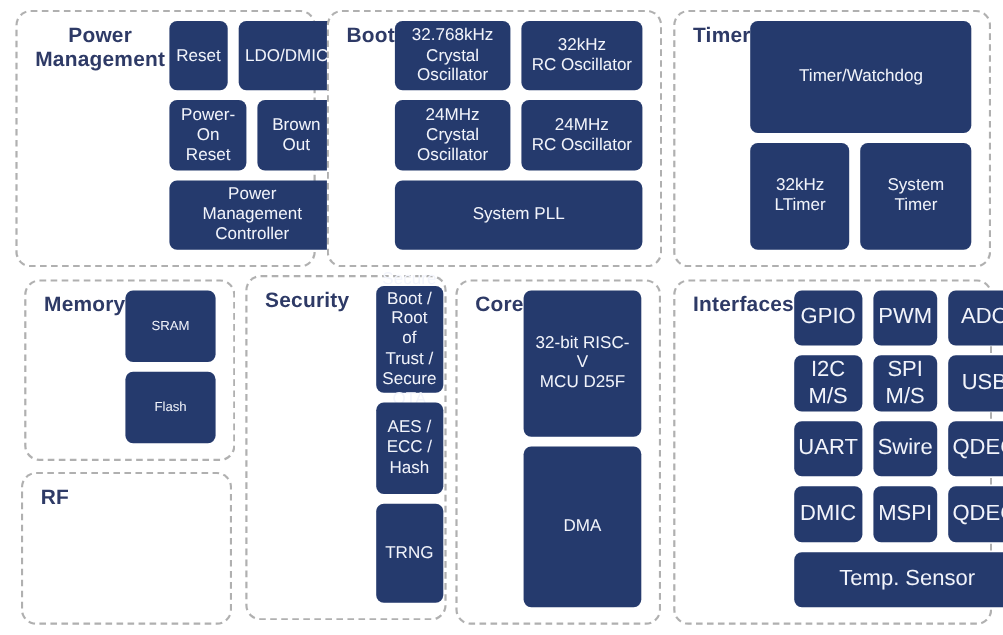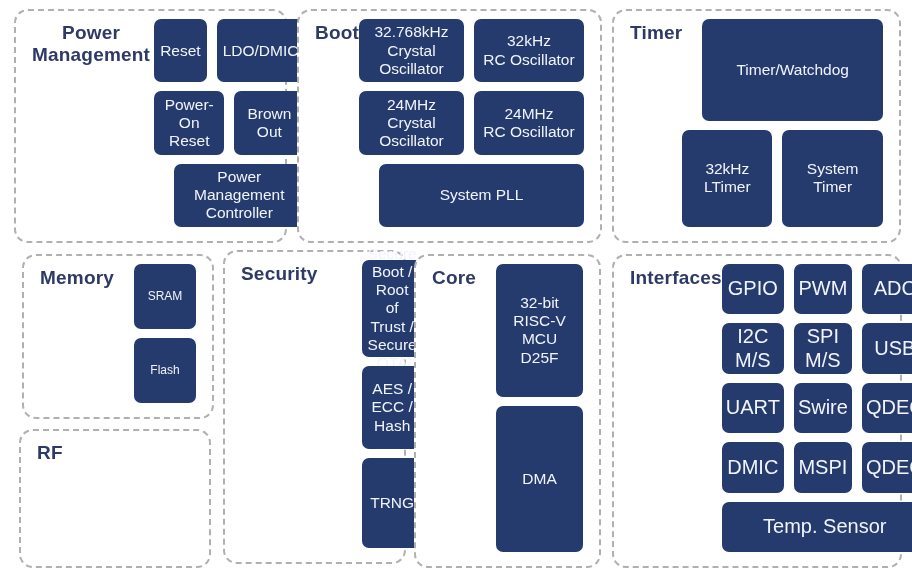--- a/index.html
+++ b/index.html
@@ -16,21 +16,21 @@
     position:absolute;box-sizing:border-box;background:var(--page-bg);
     border:2px dashed var(--panel-border);border-radius:14px;
     display:flex;padding:8px 16px 14px;
   }
   .ptitle{
     margin:3px 0 9px;text-align:center;font-weight:bold;font-size:19px;
     color:var(--heading);letter-spacing:.2px;
   }
   .content{flex:1;display:flex;flex-direction:column;gap:9px;min-height:0;}
   .row2{flex:1;display:grid;grid-template-columns:1fr 1fr;gap:10px;min-height:0;}
-  .rowfull{flex:1;display:flex;min-height:0;margin-left:20px;}
+  .rowfull{flex:1;display:flex;min-height:0;}
   .rowfull .block{flex:1;}
   .block{
     background:var(--block-bg);color:var(--block-text);border-radius:7px;
     display:flex;align-items:center;justify-content:center;text-align:center;
     white-space:pre-line;font-size:15.5px;line-height:1.18;padding:4px 6px;
     box-sizing:border-box;min-height:0;
   }
   
   #p-power{left:14px;top:9px;width:273px;height:234px;}
   #p-clock{left:297px;top:9px;width:305px;height:234px;}

